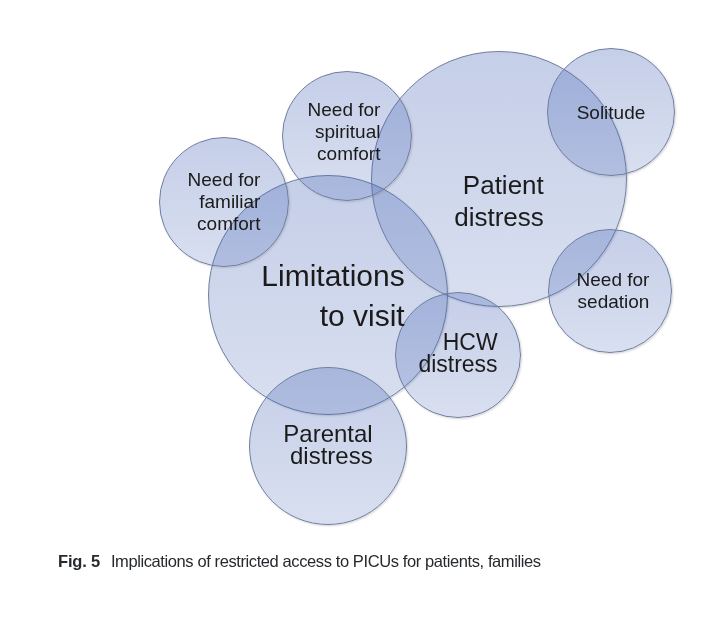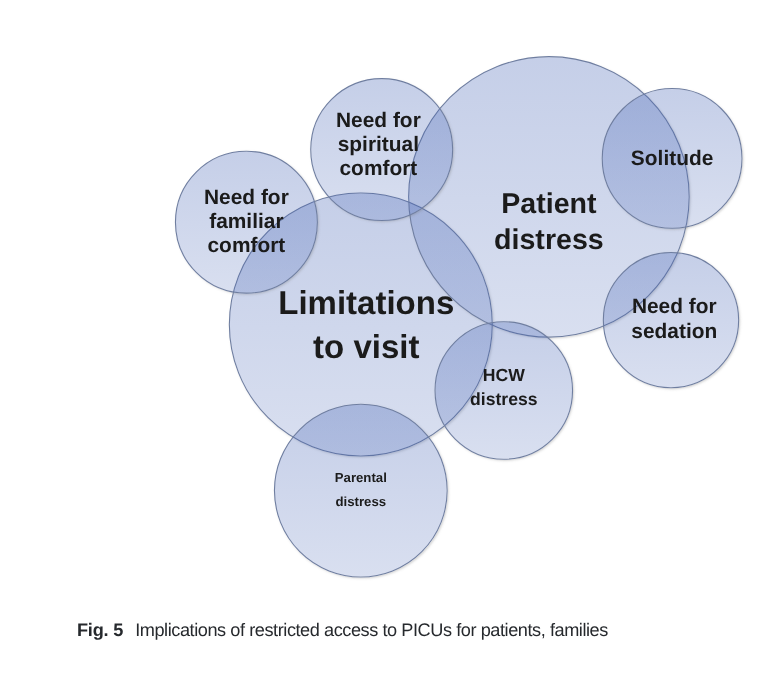--- a/index.html
+++ b/index.html
@@ -26,31 +26,30 @@
     border: 1px solid #6f7ea0;
     box-shadow: 1px 1px 2px rgba(120,120,120,0.30);
     display: flex;
     align-items: center;
     justify-content: center;
     box-sizing: border-box;
   }
   .bubble-label {
     position: relative;
     z-index: 5;
-    text-align: center;
+    text-align: right;
     white-space: pre-line;
     color: #1b1b1b;
-    font-weight: bold;
   }
   .caption {
     position: absolute;
     left: 58px;
     top: 548px;
     width: 632px;
-    margin: 12px;
+    margin: 0;
     font-size: 16.5px;
     line-height: 26px;
     letter-spacing: -0.4px;
     color: #26292d;
   }
   .caption strong {
     font-weight: bold;
     margin-right: 11px;
     letter-spacing: -0.2px;
   }
@@ -66,35 +65,35 @@
   </div>
       <div class="bubble" style="left: 371px; top: 51px; width: 256px; height: 256px;">
     <span class="bubble-label" style="font-size: 26px; line-height: 32px; transform: translate(0px, -2px); margin-top: 48px;">Patient
 distress</span>
   </div>
       <div class="bubble" style="left: 282px; top: 71px; width: 130px; height: 130px;">
     <span class="bubble-label" style="font-size: 19px; line-height: 22px; transform: translate(-3px, -4px);">Need for
 spiritual
 comfort</span>
   </div>
-      <div class="bubble" style="left: 547px; top: 80px; width: 128px; height: 128px;">
+      <div class="bubble" style="left: 547px; top: 48px; width: 128px; height: 128px;">
     <span class="bubble-label" style="font-size: 19px; line-height: 22px; transform: translate(0px, 1px);">Solitude</span>
   </div>
       <div class="bubble" style="left: 159px; top: 137px; width: 130px; height: 130px;">
     <span class="bubble-label" style="font-size: 19px; line-height: 22px; transform: translate(0px, 0px);">Need for
 familiar
 comfort</span>
   </div>
       <div class="bubble" style="left: 548px; top: 229px; width: 124px; height: 124px;">
     <span class="bubble-label" style="font-size: 19px; line-height: 22px; transform: translate(3px, 0px);">Need for
 sedation</span>
   </div>
       <div class="bubble" style="left: 395px; top: 292px; width: 126px; height: 126px;">
-    <span class="bubble-label" style="font-size: 16px; line-height: 22px; transform: translate(0px, -2px);">HCW
+    <span class="bubble-label" style="font-size: 23px; line-height: 22px; transform: translate(0px, -2px);">HCW
 distress</span>
   </div>
       <div class="bubble" style="left: 249px; top: 367px; width: 158px; height: 158px;">
-    <span class="bubble-label" style="font-size: 12px; line-height: 22px; transform: translate(0px, -1px);">Parental
+    <span class="bubble-label" style="font-size: 24px; line-height: 22px; transform: translate(0px, -1px);">Parental
 distress</span>
   </div>
     </div>
   <p class="caption"><strong>Fig. 5</strong><span>Implications of restricted access to PICUs for patients, families</span><br></p>
 </div>
 
 </body></html>

